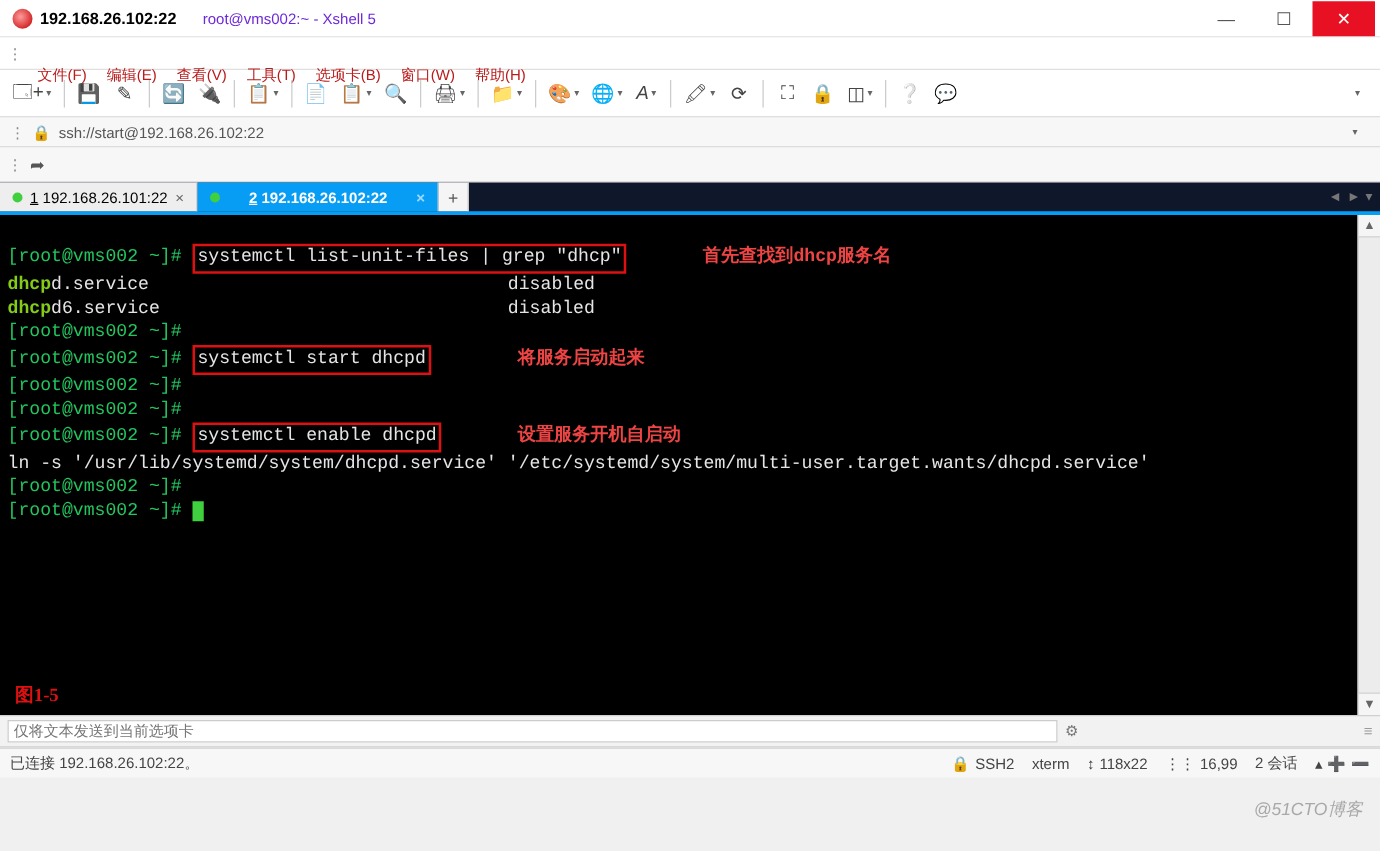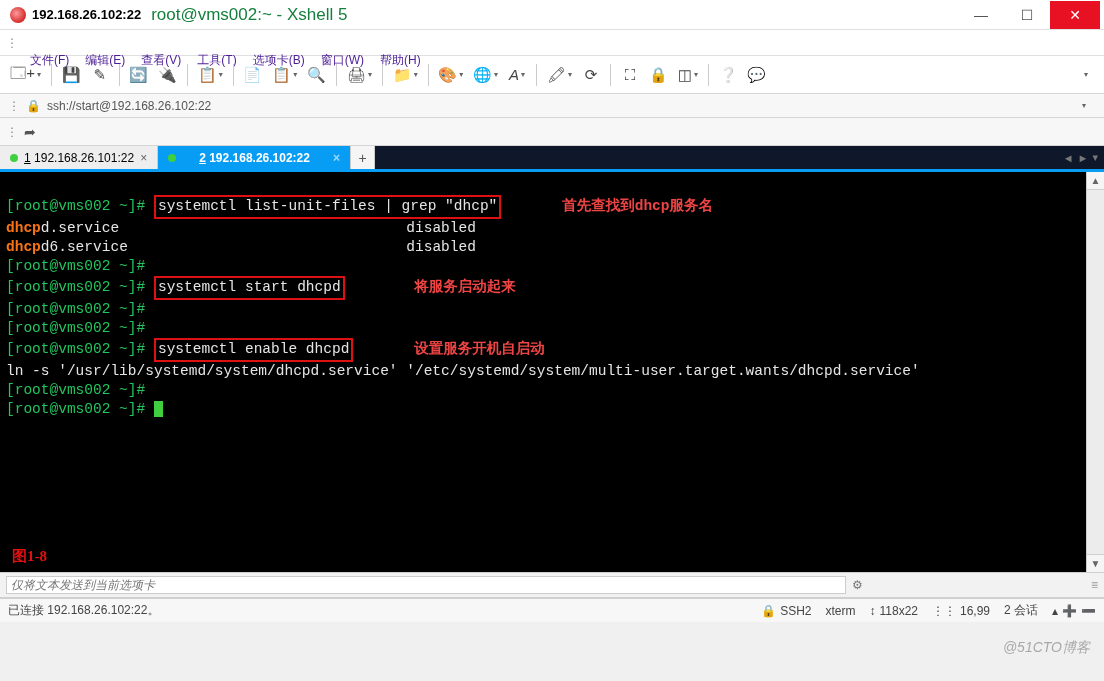--- a/index.html
+++ b/index.html
@@ -21,40 +21,40 @@
     padding: 0 4px;
     border-bottom: 1px solid #e0e0e0;
   }
   .app-icon {
     width: 16px; height:16px;
     background: radial-gradient(circle at 40% 40%, #ff9b9b 0%, #d42a2a 70%);
     border-radius: 50%;
     margin: 0 6px;
   }
   .title-text { font-weight: bold; font-size: 13px; flex: 0 0 auto; }
-  .title-sub { color:#15803d; margin-left:10px; font-size:17px; }
+  .title-sub { color:#6d28d9; margin-left:21px; font-size:12px; }
   .title-spacer { flex: 1; }
   .win-btns { display:flex; }
   .win-btn {
     width: 46px; height: 28px;
     display:flex; align-items:center; justify-content:center;
     color:#555; font-size:14px;
     cursor:pointer;
   }
   .win-btn.close { background:#e81123; color:#fff; width:50px; }
 
   
   .menubar {
     height: 26px;
     background:#fff;
     border-bottom:1px solid #e0e0e0;
     display:flex; align-items:center;
     padding: 0 6px;
   }
-  .menu-item { padding: 4px 8px; cursor:pointer; color:#4c1d95;margin-top:36px; }
+  .menu-item { padding: 4px 8px; cursor:pointer; color:#b91c1c;margin-top:36px; }
 
   
   .toolbar {
     height: 38px;
     background:#fff;
     border-bottom:1px solid #d5d5d5;
     display:flex; align-items:center;
     padding: 0 6px;
     gap: 2px;
   }
@@ -116,21 +116,21 @@
   .term-wrap { position:relative; background:#000; height: 400px; }
   .term {
     font-family: "Consolas","Courier New",monospace;
     font-size: 14.5px;
     line-height: 19px;
     color:#e5e5e5;
     padding:4px 6px;
     white-space: pre;
   }
   .term .prompt { color:#22c55e; }
-  .term .r { color:#f97316; font-weight:bold; }
+  .term .r { color:#84cc16; font-weight:bold; }
   .term .box {
     border:2px solid #d11;
     padding:0 2px 1px 2px;
     display:inline-block;
     color:#e5e5e5;
   }
   .term .anno { color:#ef4444; font-weight:bold; }
   .term .cursor {
     display:inline-block; width:9px; height:16px;
     background:#3fcf3f; vertical-align:text-bottom;
@@ -157,21 +157,20 @@
     padding:0 6px;
     color:#888;
     gap:6px;
   }
   .sendbar input {
     border:1px solid #ccc;
     height:18px; width: 840px;
     padding:0 4px;
     font-size:12px;
     color:#888;
-    font-style:italic;
   }
 
   
   .statusbar {
     height:24px;
     background:#f7f7f7;
     border-top:1px solid #d0d0d0;
     display:flex; align-items:center;
     padding:0 8px;
     color:#444;
@@ -291,21 +290,21 @@
 <span class="r">dhcp</span><span>d6.service</span>                                <span>disabled</span>
 <span class="prompt">[root@vms002 ~]#</span>
 <span class="prompt">[root@vms002 ~]#</span> <span class="box">systemctl start dhcpd</span>        <span class="anno">将服务启动起来</span>
 <span class="prompt">[root@vms002 ~]#</span>
 <span class="prompt">[root@vms002 ~]#</span>
 <span class="prompt">[root@vms002 ~]#</span> <span class="box">systemctl enable dhcpd</span>       <span class="anno">设置服务开机自启动</span>
 <span>ln -s '/usr/lib/systemd/system/dhcpd.service' '/etc/systemd/system/multi-user.target.wants/dhcpd.service'</span>
 <span class="prompt">[root@vms002 ~]#</span>
 <span class="prompt">[root@vms002 ~]#</span> <span class="cursor"></span>
 </div>
-  <div class="fig-label">图1-8</div>
+  <div class="fig-label">图1-5</div>
   <div class="term-scroll">
     <div class="up">▲</div>
     <div class="down">▼</div>
   </div>
 </div>
 
 <div class="sendbar">
   <input type="text" placeholder="仅将文本发送到当前选项卡" style="">
   <span style="color:#777">⚙</span>
   <div style="flex:1"></div>

